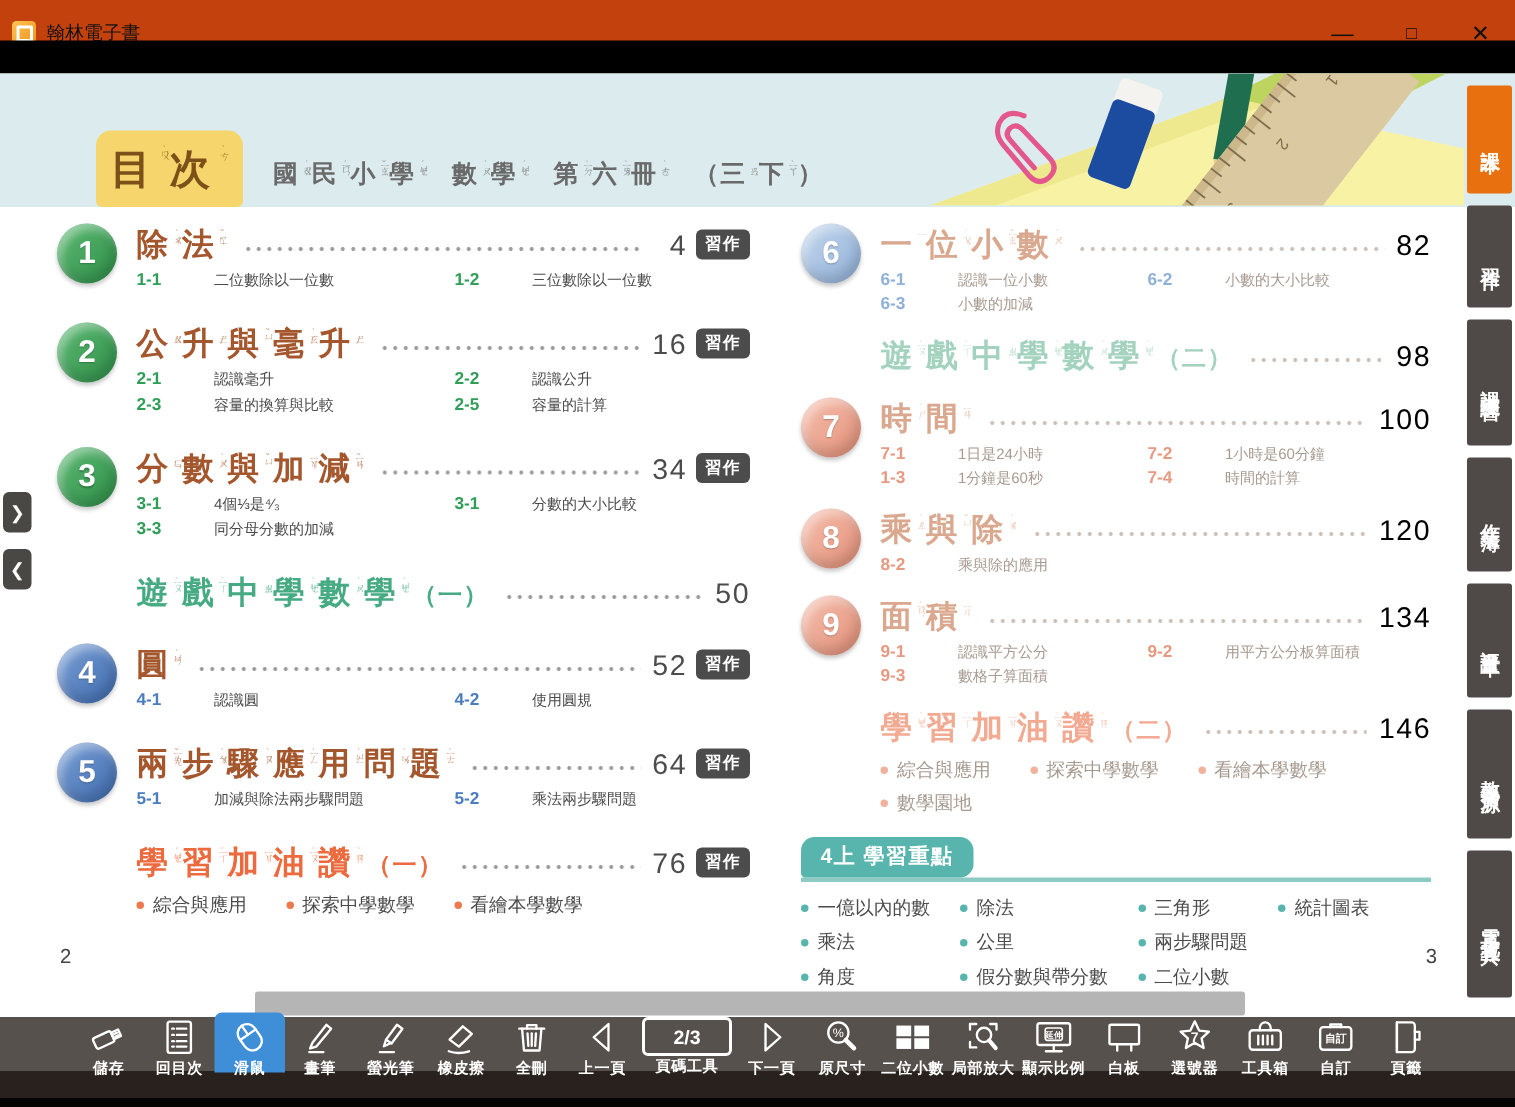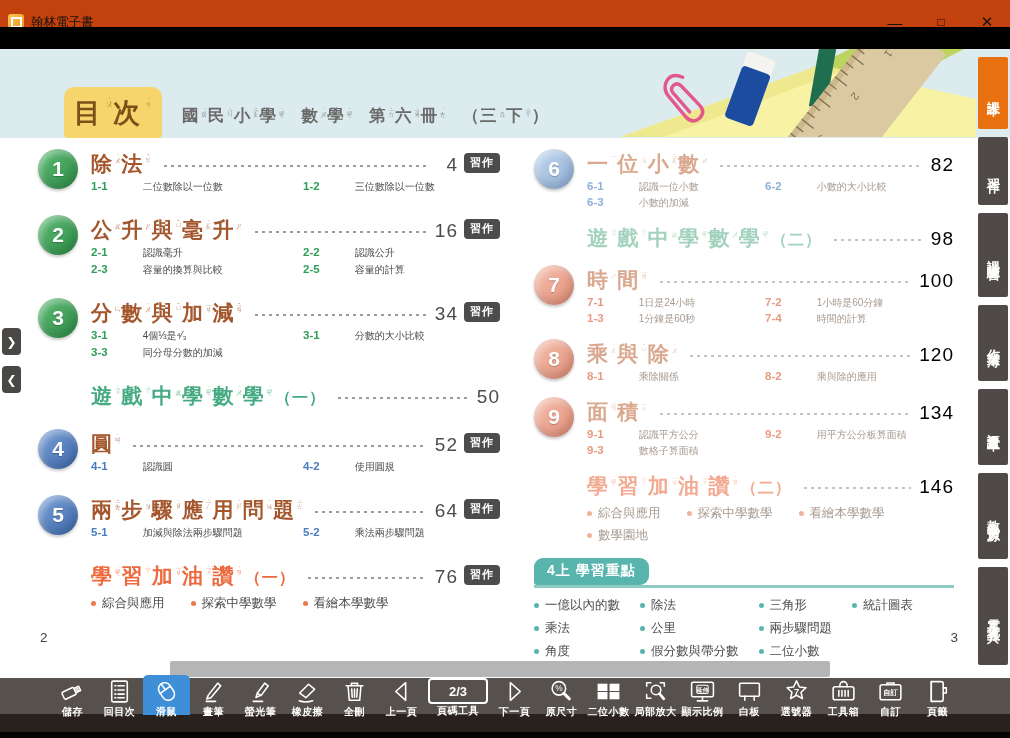--- a/index.html
+++ b/index.html
@@ -406,24 +406,20 @@
             <span>8</span>
           </div>
           <div class="chap-body">
             <div class="tl-line">
               <span class="tl-title t-brown"><span class="tch">乘<span class="zy">ㄔㄥˊ</span></span><span class="tch">與<span class="zy">ㄩˇ</span></span><span class="tch">除<span class="zy">ㄔㄨˊ</span></span></span>
               <span class="tl-leader"></span>
               <span class="tl-page">120</span>
             </div>
             <div class="subs salmon">
               <div class="sub">
-                <span class="sub-no">8-1</span>
-                <span class="sub-text">乘除關係</span>
-              </div>
-              <div class="sub">
                 <span class="sub-no">8-2</span>
                 <span class="sub-text">乘與除的應用</span>
               </div>
             </div>
           </div>
         </div>
         <div class="chap faded">
           <div class="circle c-salmon">
             <span>9</span>
           </div>

